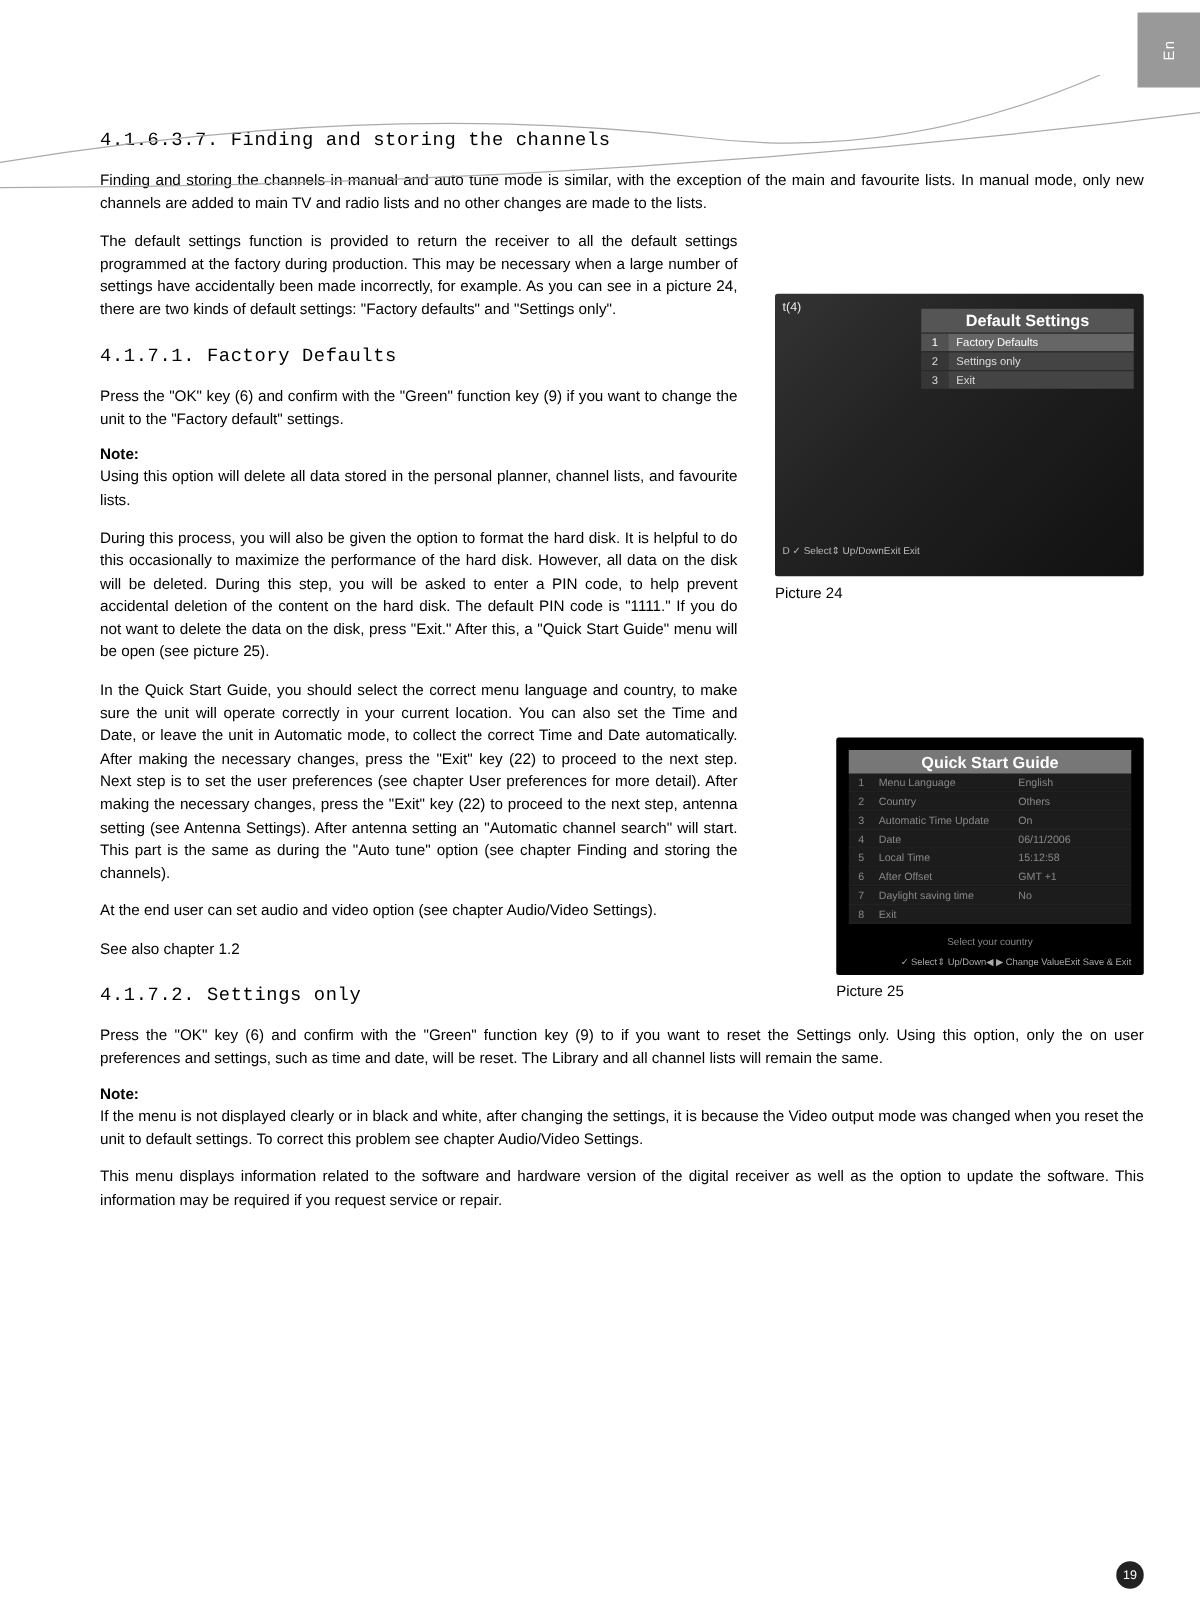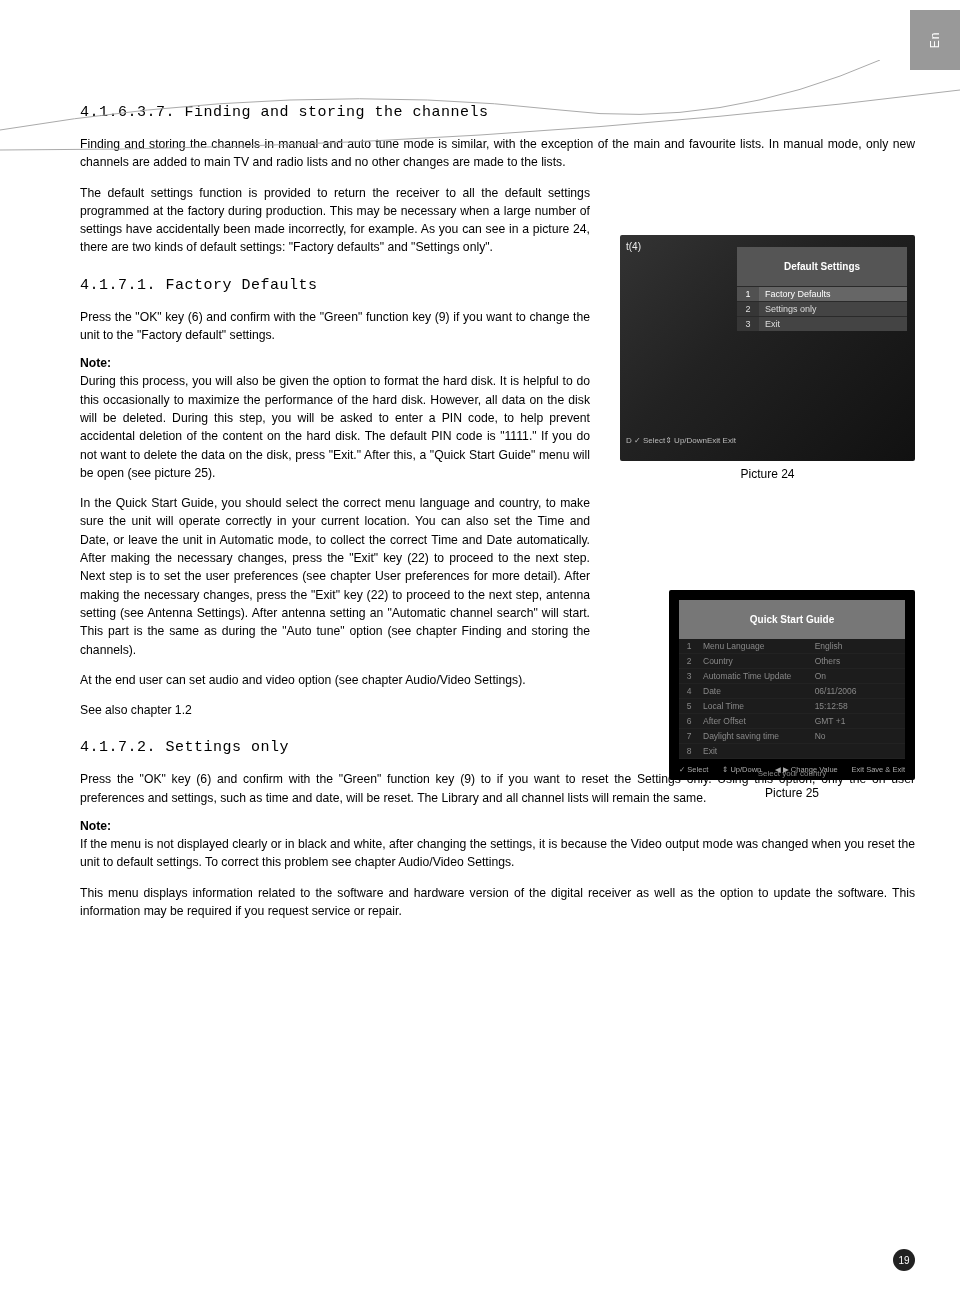--- a/index.html
+++ b/index.html
@@ -74,21 +74,21 @@
     right: 45px;
     width: 295px;
   }
   .figure25 {
     position: absolute;
     top: 590px;
     right: 45px;
     width: 246px;
   }
   .fig-caption {
-    text-align: center;
+    text-align: left;
     font-size: 12px;
     margin-top: 6px;
   }
   .osd-box {
     background: #1a1a1a;
     border-radius: 2px;
     padding: 8px;
     color: #ccc;
     font-size: 9px;
   }
@@ -99,24 +99,24 @@
   }
   .osd24-overlay {
     position: absolute;
     top: 12px;
     right: 8px;
     width: 170px;
   }
   .osd-header {
     background: #555;
     color: #fff;
-    font-size: 10px;
+    font-size: 13px;
     font-weight: bold;
     text-align: center;
-    padding: 14px;
+    padding: 2px;
   }
   .osd-row {
     display: flex;
     background: #444;
     border-top: 1px solid #2a2a2a;
     font-size: 9px;
     color: #ddd;
   }
   .osd-row.hi { background: #666; color: #fff; }
   .osd-cell-num {
@@ -163,21 +163,21 @@
     color: #888;
     font-size: 8px;
     margin-top: 10px;
   }
   .osd25-footer {
     position: absolute;
     bottom: 6px;
     left: 10px;
     right: 10px;
     display: flex;
-    justify-content: space-between;
+    justify-content: flex-end;
     font-size: 7.5px;
     color: #aaa;
   }
   .osd24-corner {
     position: absolute;
     top: 6px;
     left: 6px;
     color: #eee;
     font-size: 10px;
   }
@@ -214,20 +214,21 @@
 
     <h2 class="section">4.1.6.3.7. Finding and storing the channels</h2>
     <p>Finding and storing the channels in manual and auto tune mode is similar, with the exception of the main and favourite lists. In manual mode, only new channels are added to main TV and radio lists and no other changes are made to the lists.</p>
 
     <p class="narrow">The default settings function is provided to return the receiver to all the default settings programmed at the factory during production. This may be necessary when a large number of settings have accidentally been made incorrectly, for example. As you can see in a picture 24, there are two kinds of default settings: "Factory defaults" and "Settings only".</p>
 
     <h2 class="section">4.1.7.1. Factory Defaults</h2>
     <p class="narrow">Press the "OK" key (6) and confirm with the "Green" function key (9) if you want to change the unit to the "Factory default" settings.</p>
 
     <div class="note-label">Note:</div>
+    <p class="narrow">Using this option will delete all data stored in the personal planner, channel lists, and favourite lists.</p>
 
     <p class="narrow">During this process, you will also be given the option to format the hard disk. It is helpful to do this occasionally to maximize the performance of the hard disk. However, all data on the disk will be deleted. During this step, you will be asked to enter a PIN code, to help prevent accidental deletion of the content on the hard disk. The default PIN code is "1111." If you do not want to delete the data on the disk, press "Exit." After this, a "Quick Start Guide" menu will be open (see picture 25).</p>
 
     <p>
         <span class="narrow" style="display:block;float:left;width:510px;text-align:justify">In the Quick Start Guide, you should select the correct menu language and country, to make sure the unit will operate correctly in your current location. You can also set the Time and Date, or leave the unit in Automatic mode, to collect the correct Time and Date automatically. After making the necessary changes, press the "Exit" key (22) to proceed to the next step. Next step is to set the user preferences (see chapter User preferences for more detail). After making the necessary changes, press the "Exit" key (22) to proceed to the next step, antenna setting (see Antenna Settings). After antenna setting an "Automatic channel search" will start. This part is the same as during the "Auto tune" option (see chapter Finding and storing the channels).</span>
         <span style="display:block;clear:both"></span>
       </p>
     <p>At the end user can set audio and video option (see chapter Audio/Video Settings).</p>
     <p>See also chapter 1.2</p>
 

